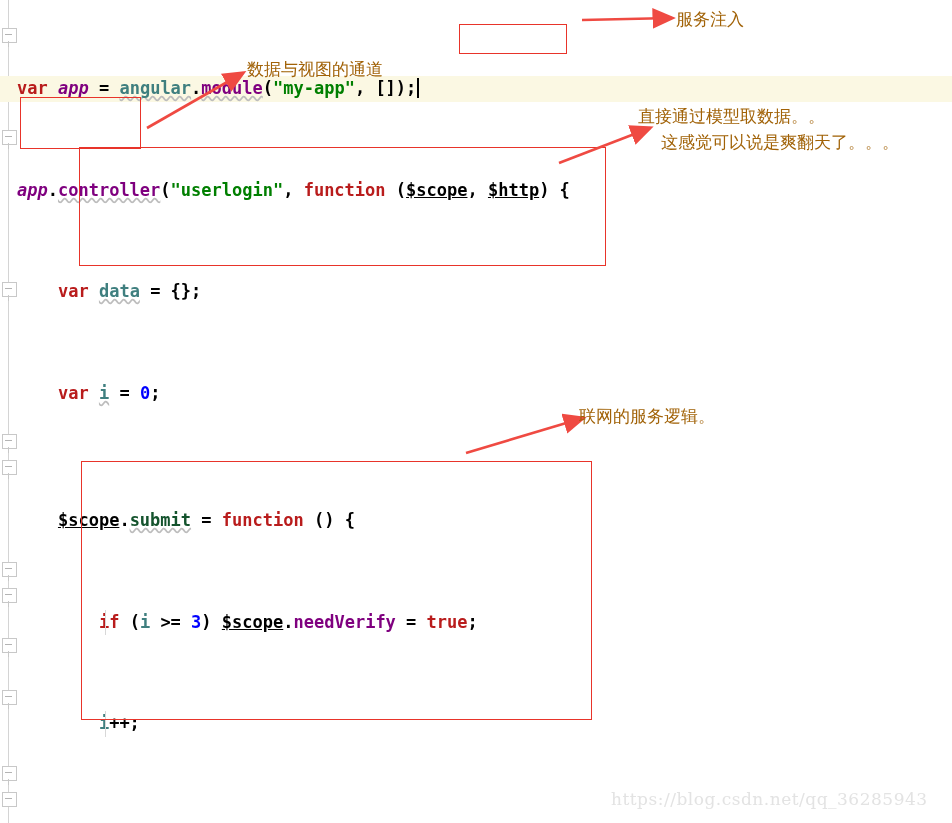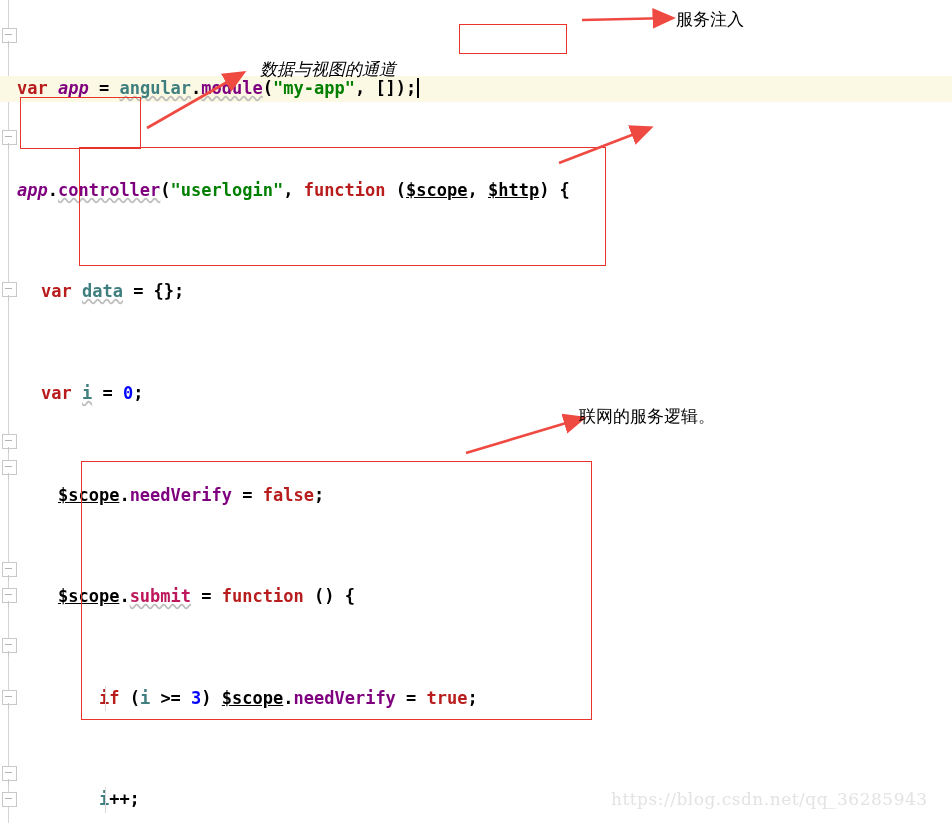--- a/index.html
+++ b/index.html
@@ -59,31 +59,31 @@
   }
 
   
   .kw      {color:#b91c1c;}           
   .plain   {color:#000000;}
   .italic-v{color:#7f007f;font-style:italic;}  
   .str     {color:#007f00;}           
   .num     {color:#0000ff;}           
   .prop    {color:#7f007f;}           
   .obj     {color:#3f7f7f;}           
-  .gray    {color:#be185d;}           
+  .gray    {color:#14532d;}           
   .var-u   {color:#000000;text-decoration:underline;}  
   .sq      {text-decoration:underline wavy #bdbdbd;text-decoration-skip-ink:none;}
 
   
   .rbox{position:absolute;border:1.5px solid #e8342a;box-sizing:border-box;}
 
   
   .note{
     position:absolute;
-    color:#000000;
+    color:#a16207;
     font-family:"DejaVu Sans","Liberation Sans",sans-serif;
     font-size:17px;
     white-space:pre;
     font-weight:normal;
   }
 
   
   .watermark{
     position:absolute;
     color:#e3e3e3;
@@ -114,25 +114,24 @@
     <div class="fold tail" style="top:766px"></div>
     <div class="fold" style="top:792px"></div>
   </div>
 
   <div class="code">
 
     <div class="ln current" style="padding-left:17px"><span class="kw">var</span> <span class="italic-v">app</span> <span class="plain">=</span> <span class="obj sq">angular</span><span class="plain">.</span><span class="prop sq">module</span><span class="plain">(</span><span class="str">"my-app"</span><span class="plain">, []);</span><span style="border-left:2px solid #000;margin-left:1px">&nbsp;</span></div>
 
     <div class="ln" style="padding-left:17px"><span class="italic-v">app</span><span class="plain">.</span><span class="prop sq">controller</span><span class="plain">(</span><span class="str">"userlogin"</span><span class="plain">, </span><span class="kw">function</span> <span class="plain">(</span><span class="var-u">$scope</span><span class="plain">, </span><span class="var-u">$http</span><span class="plain">) {</span></div>
 
-    <div class="ln" style="padding-left:0"><span class="plain">    </span><span class="kw">var</span> <span class="obj sq">data</span> <span class="plain">= {};</span></div>
-
-    <div class="ln" style=""><span class="plain">    </span><span class="kw">var</span> <span class="obj sq">i</span> <span class="plain">= </span><span class="num">0</span><span class="plain">;</span></div>
-
-    <div class="ln" style="padding-left:17px"><span class="plain">    </span><span class="var-u">$scope</span><span class="plain">.</span><span class="prop">needVerify</span> <span class="plain">= </span><span class="kw">false</span><span class="plain">;</span></div>
+    <div class="ln" style="padding-left:17px"><span class="plain">    </span><span class="kw">var</span> <span class="obj sq">data</span> <span class="plain">= {};</span></div>
+
+    <div class="ln" style="padding-left:17px"><span class="plain">    </span><span class="kw">var</span> <span class="obj sq">i</span> <span class="plain">= </span><span class="num">0</span><span class="plain">;</span></div>
+
 
     <div class="ln" style="padding-left:17px"><span class="plain">    </span><span class="var-u">$scope</span><span class="plain">.</span><span class="gray sq">submit</span> <span class="plain">= </span><span class="kw">function</span> <span class="plain">() {</span></div>
 
     <div class="ln" style="padding-left:17px"><span class="guide" style="left:105px"></span><span class="plain">        </span><span class="kw">if</span> <span class="plain">(</span><span class="obj">i</span> <span class="plain">&gt;= </span><span class="num">3</span><span class="plain">) </span><span class="var-u">$scope</span><span class="plain">.</span><span class="prop">needVerify</span> <span class="plain">= </span><span class="kw">true</span><span class="plain">;</span></div>
 
     <div class="ln" style="padding-left:17px"><span class="guide" style="left:105px"></span><span class="plain">        </span><span class="obj">i</span><span class="plain">++;</span></div>
 
     
 
     
@@ -202,18 +201,20 @@
     <line x1="582" y1="20" x2="672" y2="18" stroke="#ef4a42" stroke-width="2.6" marker-end="url(#ah)"></line>
 
     <line x1="147" y1="128" x2="243" y2="73" stroke="#ef4a42" stroke-width="2.6" marker-end="url(#ah)"></line>
 
     <line x1="559" y1="163" x2="650" y2="128" stroke="#ef4a42" stroke-width="2.6" marker-end="url(#ah)"></line>
 
     <line x1="466" y1="453" x2="583" y2="418" stroke="#ef4a42" stroke-width="2.6" marker-end="url(#ah)"></line>
   </svg>
 
   <div class="note" style="left:676px;top:8px;">服务注入</div>
-  <div class="note" style="left:260px;top:58px;font-style:italic;">数据与视图的通道</div>
+  <div class="note" style="left:247px;top:58px;">数据与视图的通道</div>
+  <div class="note" style="left:638px;top:105px;">直接通过模型取数据。。</div>
+  <div class="note" style="left:661px;top:131px;">这感觉可以说是爽翻天了。。。</div>
   <div class="note" style="left:579px;top:405px;">联网的服务逻辑。</div>
 
   <div class="watermark" style="left:611px;top:789px;">https://blog.csdn.net/qq_36285943</div>
 
 </div>
 
 </body></html>

